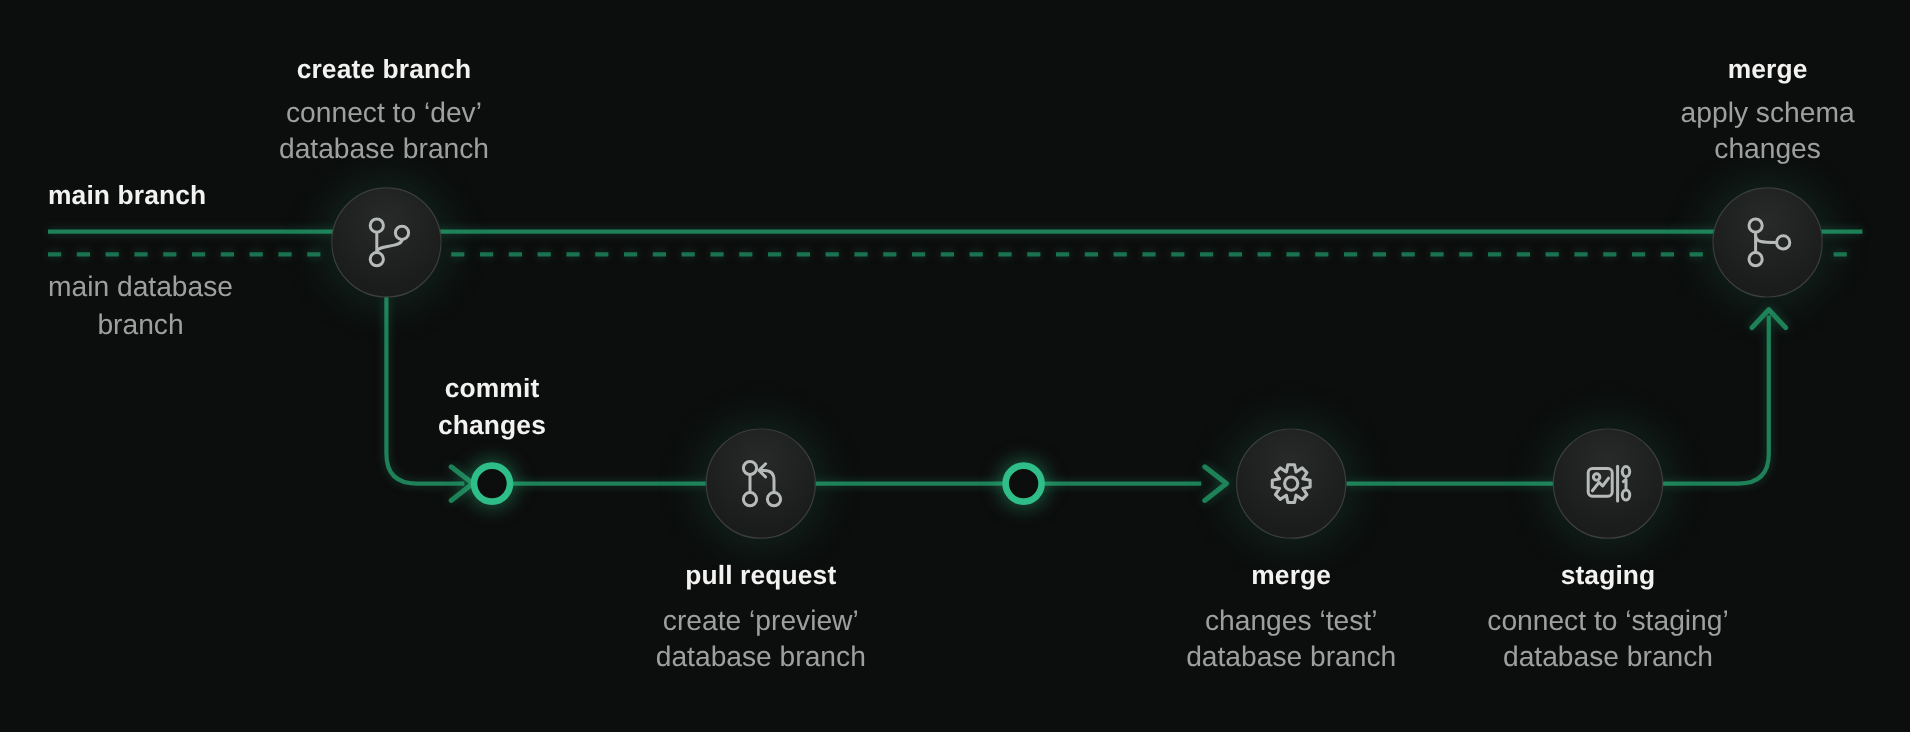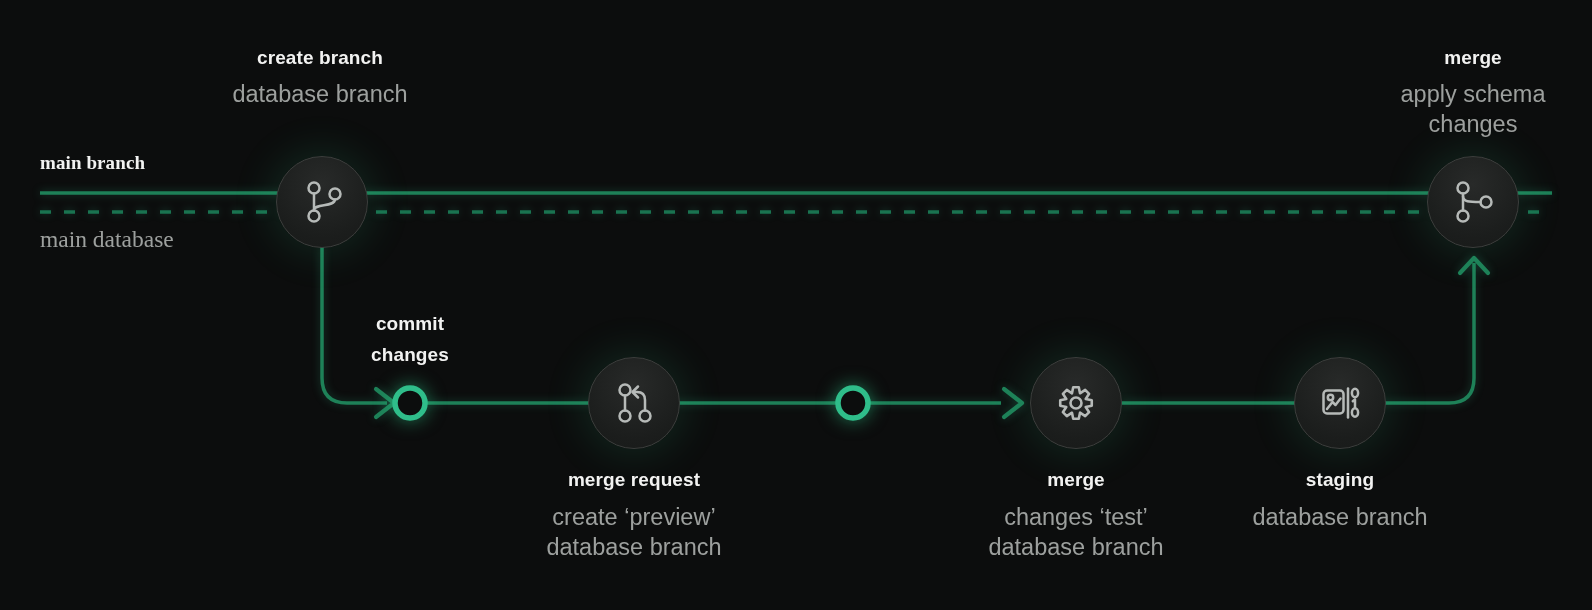--- a/index.html
+++ b/index.html
@@ -27,22 +27,22 @@
         filter:drop-shadow(0 0 9px rgba(47,220,150,.5));}
   .node{
     position:absolute;width:92px;height:92px;border-radius:50%;
     background:radial-gradient(circle at 50% 30%,#282a29 0%,#1b1d1c 70%,#181a19 100%);
     border:1.5px solid var(--node-border);
     box-shadow:0 0 40px 6px rgba(47,189,138,.14);
     display:flex;align-items:center;justify-content:center;box-sizing:border-box;
   }
   .icon{stroke:var(--icon-stroke);fill:none;stroke-width:2.5;stroke-linecap:round;stroke-linejoin:round;}
   .block{position:absolute;text-align:center;}
-  .block-left{position:absolute;text-align:center;font-family:Liberation Serif, serif;}
-  .lbl-title{font-size:19px;font-weight:bold;color:var(--title-text);line-height:31px;letter-spacing:.1px;}
+  .block-left{position:absolute;text-align:center;}
+  .lbl-title{font-size:22px;font-weight:bold;color:var(--title-text);line-height:31px;letter-spacing:.1px;}
   .lbl-sub{font-size:23.5px;color:var(--subtitle-text);line-height:30px;margin-top:6px;}
   .lbl-sub.tight{margin-top:7px;}
 </style>
 </head>
 <body>
 
 <div class="stage">
 
   <svg class="wires" viewBox="0 0 1592 610">
     <g class="wire-glow">
@@ -55,55 +55,57 @@
       <path class="wire" d="M1122 403 H1449 Q1474 403 1474 378 V263"></path>
       <path class="chev" d="M1460 273 L1474 258 L1488 273"></path>
     </g>
     <circle class="ring" cx="410" cy="403" r="15"></circle>
     <circle class="ring" cx="853" cy="403" r="15"></circle>
   </svg>
 
   <div class="block-left lbl-title" style="left:40px;top:147px;">main branch</div>
   <div class="block-left" style="left:40px;top:224px;">
     <div class="lbl-sub" style="margin-top:0;line-height:31px;">main database</div>
+    <div class="lbl-sub" style="margin-top:0;line-height:31px;">branch</div>
   </div>
 
   <div class="node" style="left:276px;top:156px;">
     <svg class="icon" width="44" height="44" viewBox="0 0 44 44">
       <circle cx="14" cy="8" r="5.5"></circle>
         <circle cx="35" cy="14" r="5.5"></circle>
         <circle cx="14" cy="36" r="5.5"></circle>
       <path d="M14 13.5 V30.5"></path>
         <path d="M35 19.5 C35 27 14 23.5 14 30"></path>
     </svg>
   </div>
   <div class="block" style="left:160px;top:42px;width:320px;">
     <div class="lbl-title">create branch</div>
     <div class="lbl-sub">
+      <div>connect to ‘dev’</div>
       <div>database branch</div>
     </div>
   </div>
 
   <div class="block" style="left:290px;top:308px;width:240px;">
     <div class="lbl-title">commit</div>
     <div class="lbl-title">changes</div>
   </div>
 
   <div class="node" style="left:588px;top:357px;">
     <svg class="icon" width="44" height="44" viewBox="0 0 44 44">
       <circle cx="13" cy="9" r="5.5"></circle>
         <circle cx="13" cy="35" r="5.5"></circle>
         <circle cx="33" cy="35" r="5.5"></circle>
       <path d="M13 14.5 V29.5"></path>
         <path d="M33 29.5 V19 Q33 11 25 11 H21.5"></path>
       <path d="M26 5.5 L20.5 11 L26 16.5"></path>
     </svg>
   </div>
   <div class="block" style="left:474px;top:464px;width:320px;">
-    <div class="lbl-title">merge request</div>
+    <div class="lbl-title">pull request</div>
     <div class="lbl-sub tight">
       <div>create ‘preview’</div>
       <div>database branch</div>
     </div>
   </div>
 
 
   <div class="node" style="left:1030px;top:357px;">
     <svg class="icon" width="44" height="44" viewBox="0 0 44 44" style="stroke-width:2.6">
       <path d="M31.70 17.98 L37.76 19.22 L37.76 24.78 L31.70 26.02 L35.11 31.18 L31.18 35.11 L26.02 31.70 L24.78 37.76 L19.22 37.76 L17.98 31.70 L12.82 35.11 L8.89 31.18 L12.30 26.02 L6.24 24.78 L6.24 19.22 L12.30 17.98 L8.89 12.82 L12.82 8.89 L17.98 12.30 L19.22 6.24 L24.78 6.24 L26.02 12.30 L31.18 8.89 L35.11 12.82 Z"></path>
@@ -125,20 +127,21 @@
       <polyline points="9,28 14.5,21 17.5,24 22.5,17.5"></polyline>
       <path d="M30 7.5 V36.5"></path>
       <ellipse cx="37" cy="12" rx="3.1" ry="4.2"></ellipse>
       <path d="M37 18.5 V26 M34.8 20.3 L37 18.5"></path>
       <ellipse cx="37" cy="31.5" rx="3.1" ry="4.2"></ellipse>
     </svg>
   </div>
   <div class="block" style="left:1180px;top:464px;width:320px;">
     <div class="lbl-title">staging</div>
     <div class="lbl-sub tight">
+      <div>connect to ‘staging’</div>
       <div>database branch</div>
     </div>
   </div>
 
   <div class="node" style="left:1427px;top:156px;">
     <svg class="icon" width="44" height="44" viewBox="0 0 44 44">
       <circle cx="12" cy="8" r="5.5"></circle>
         <circle cx="12" cy="36" r="5.5"></circle>
         <circle cx="35" cy="22" r="5.5"></circle>
       <path d="M12 13.5 V30.5"></path>

